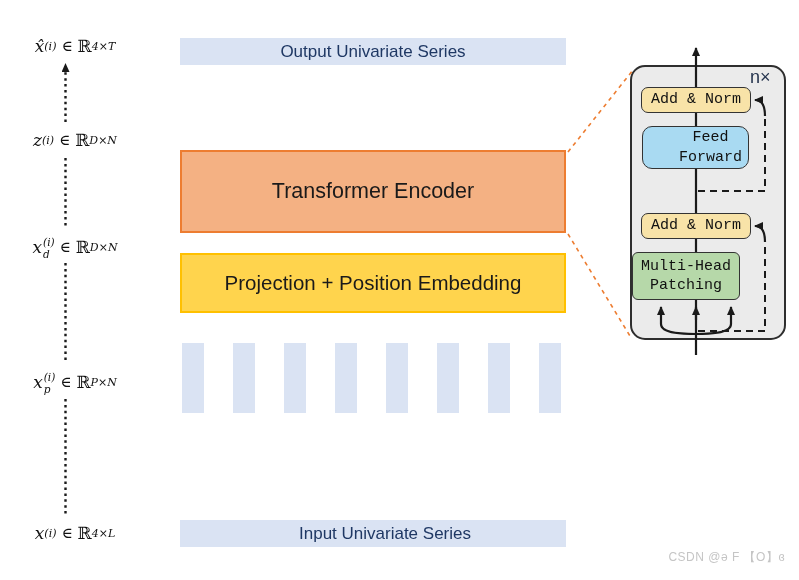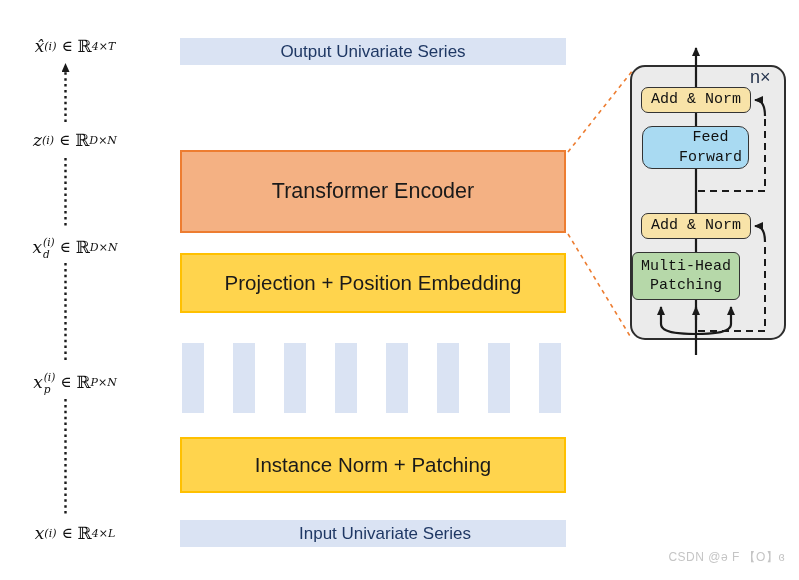--- a/index.html
+++ b/index.html
@@ -153,23 +153,20 @@
   <div class="patch-row" id="patch-row">
       <div class="patch"></div>
       <div class="patch"></div>
       <div class="patch"></div>
       <div class="patch"></div>
       <div class="patch"></div>
       <div class="patch"></div>
       <div class="patch"></div>
       <div class="patch"></div>
     </div>
-  <div class="mid block yellow2">
-    <span>Instance Norm + Patching</span>
-  </div>
   <div class="mid series-bar bar-in">
     <span>Input Univariate Series</span>
   </div>
 
   <div class="nx">n×</div>
   <div class="pbox addnorm-top">
     <span>Add &amp; Norm</span>
   </div>
   <div class="pbox ffbox">
     <span>Feed</span>

